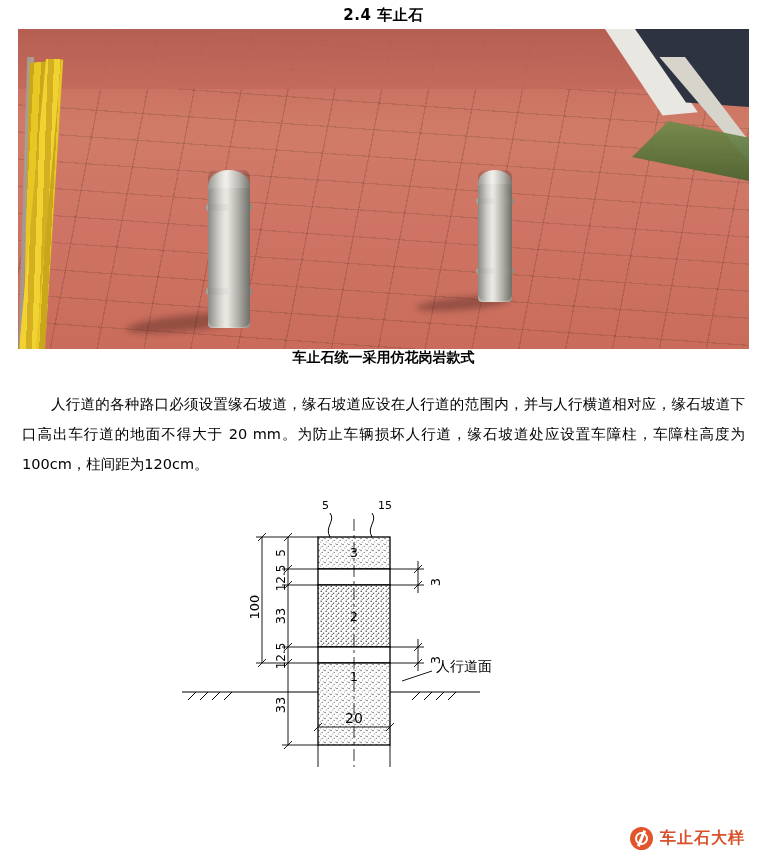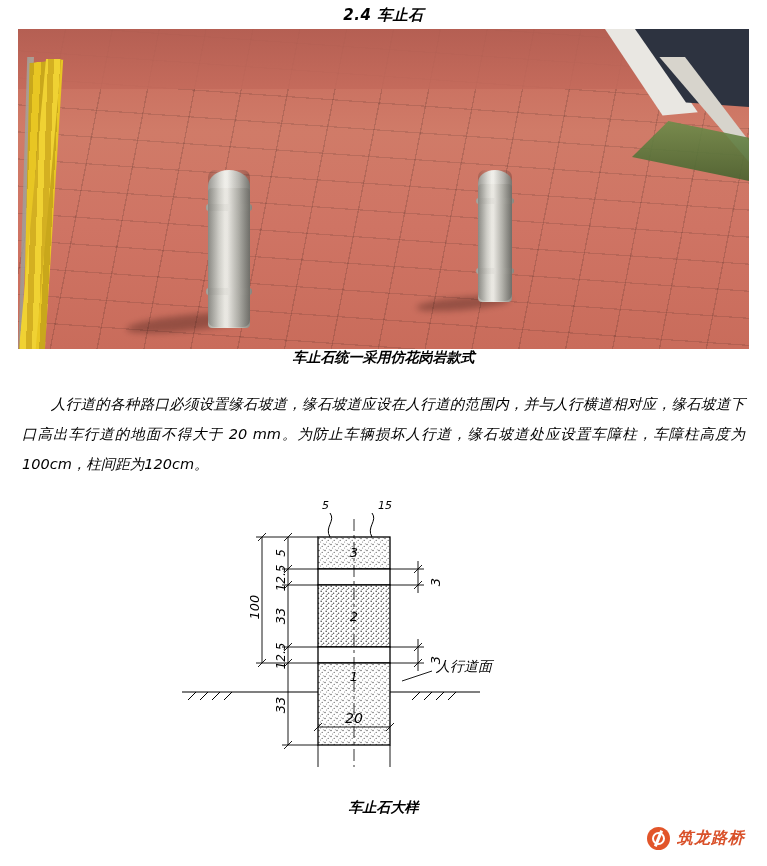--- a/index.html
+++ b/index.html
@@ -12,21 +12,20 @@
     background: #ffffff;
     font-family: "Liberation Serif", "DejaVu Serif", serif;
     color: #000;
     position: relative;
     overflow: hidden;
   }
   .page {
     width: 767px;
     height: 866px;
     position: relative;
-    font-style: italic;
   }
   
   .section-title {
     text-align: center;
     font-size: 15px;
     font-weight: bold;
     padding-top: 6px;
     padding-bottom: 4px;
     letter-spacing: 0.5px;
     font-family: "DejaVu Sans", "Liberation Sans", sans-serif;
@@ -400,20 +399,19 @@
         <line x1="318" y1="250" x2="318" y2="272"></line>
         <line x1="390" y1="250" x2="390" y2="272"></line>
         <line x1="318" y1="232" x2="390" y2="232"></line>
         <line x1="314" y1="236" x2="322" y2="228"></line>
         <line x1="386" y1="236" x2="394" y2="228"></line>
       </g>
       <text x="354" y="228" font-size="14" font-family="'DejaVu Sans', sans-serif" text-anchor="middle" fill="#000">20</text>
     </svg>
   </div>
 
-  <div class="drawing-caption">车止石大样</div>
 
   <div class="footer-logo">
     <span class="logo-badge"></span>
-    <span class="logo-text">筑龙路桥</span>
+    <span class="logo-text">车止石大样</span>
   </div>
 
 </div>
 
 </body></html>

